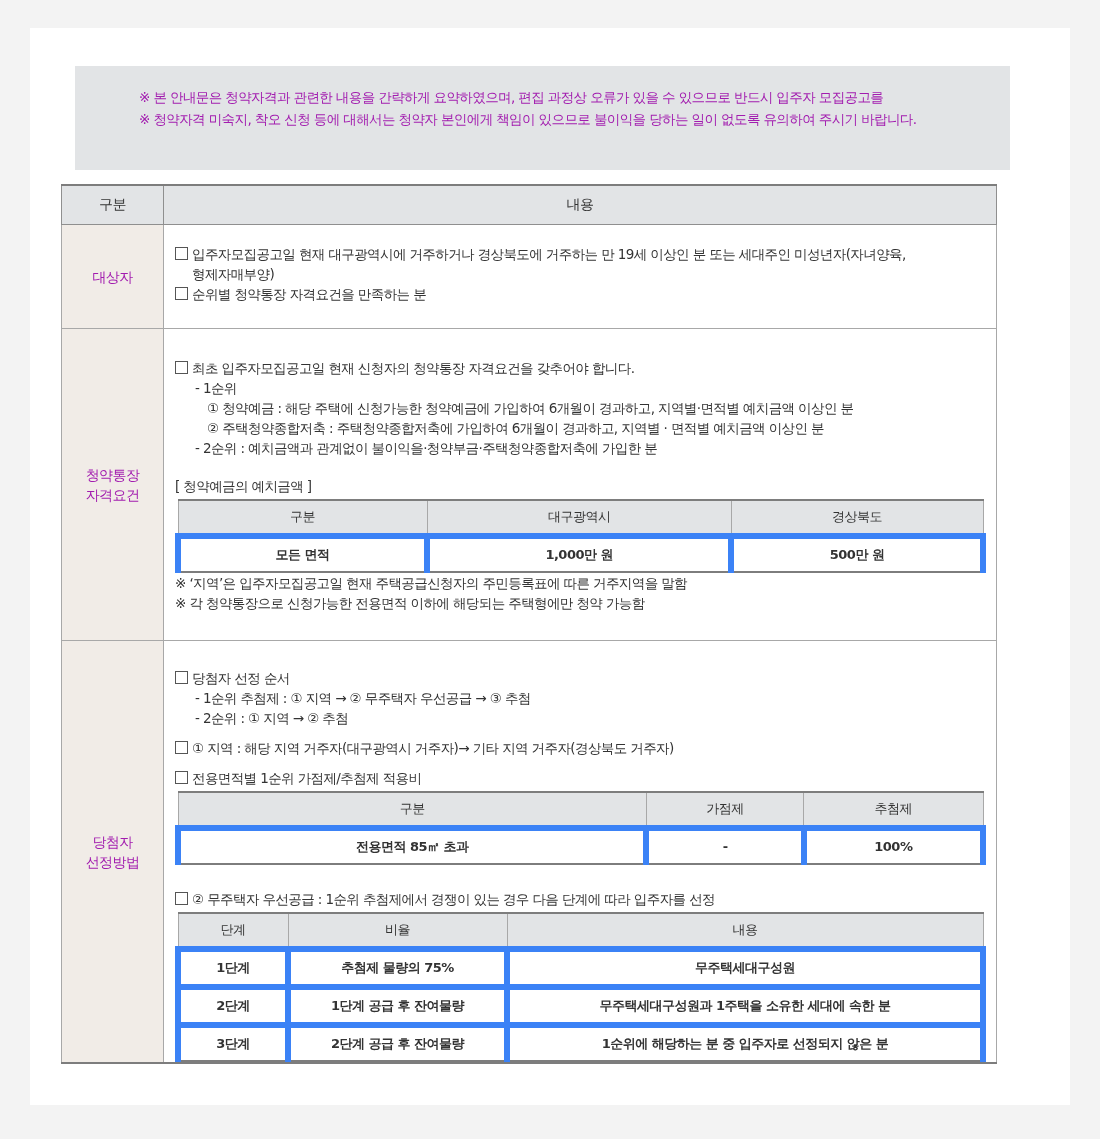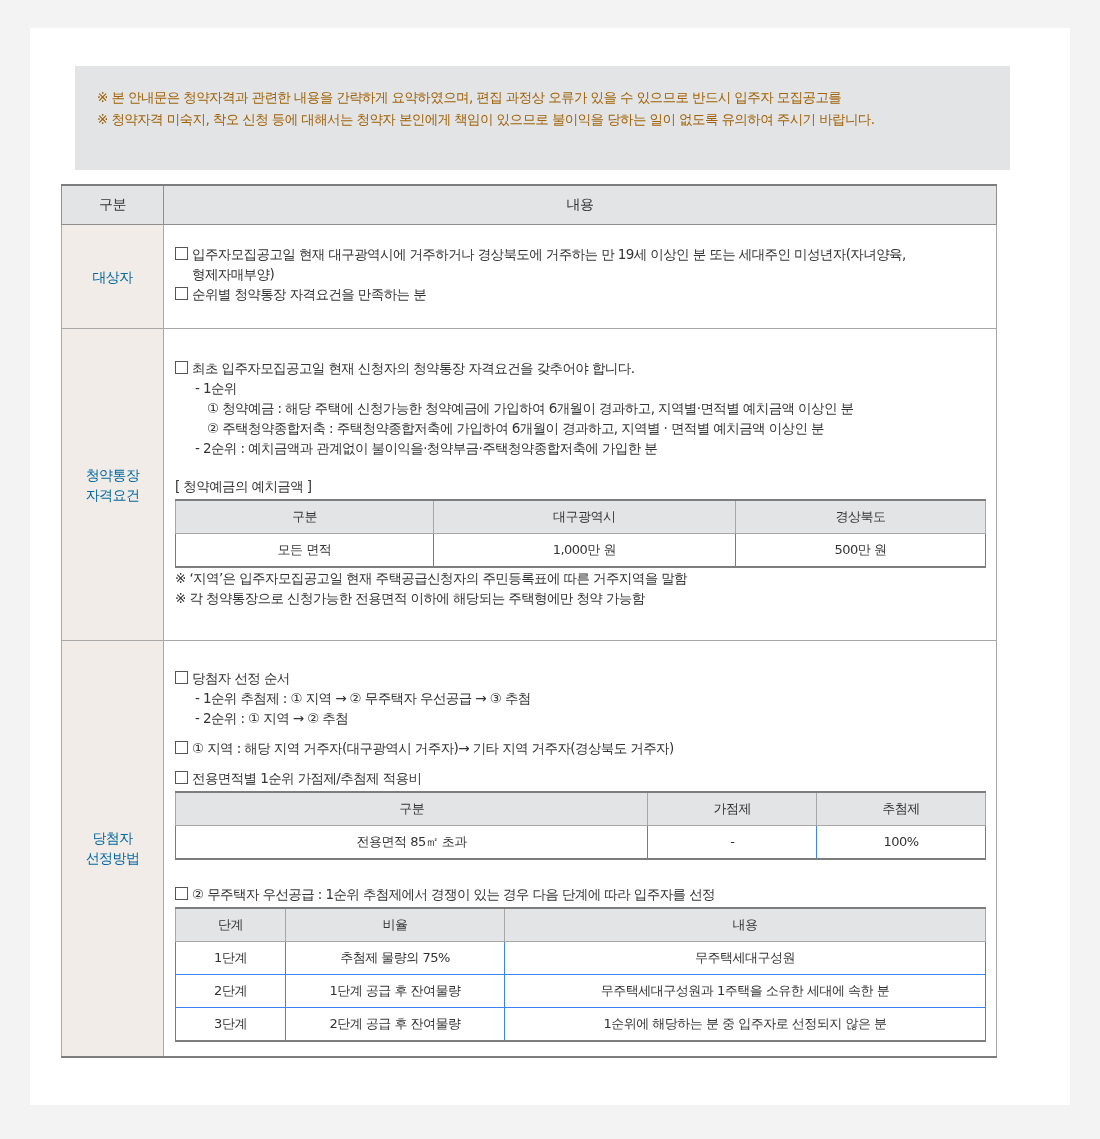--- a/index.html
+++ b/index.html
@@ -14,24 +14,24 @@
   .card {
     position: absolute; left: 30px; top: 28px;
     width: 1040px; height: 1077px;
     background: #ffffff;
   }
   .notice {
     position: absolute; left: 45px; top: 38px;
     width: 935px; height: 104px;
     background: #e2e4e6;
     box-sizing: border-box;
-    padding: 20px 0 0 22px;
+    padding: 20px 0 0 64px;
     font-size: 13.5px; line-height: 22px;
     letter-spacing: -0.6px;
-    color: #a16207;
+    color: #a21caf;
   }
   .notice .ln { white-space: nowrap; }
   .notice .indent { padding-left: 18px; }
   table.main {
     position: absolute; left: 31px; top: 156px;
     width: 936px;
     border-collapse: collapse;
     font-size: 13.5px;
     letter-spacing: -0.6px;
   }
@@ -44,21 +44,21 @@
     font-size: 14px;
     color: #333;
   }
   table.main > tbody > tr > th {
     width: 102px;
     background: #f1ece7;
     font-weight: normal;
     border: 1px solid #a8a8a8;
     font-size: 14px;
     line-height: 20px;
-    color: #0369a1;
+    color: #a21caf;
   }
   table.main > tbody > tr > td {
     border: 1px solid #a8a8a8;
     vertical-align: top;
     padding: 0 10px 0 11px;
     line-height: 20px;
   }
   table.main > tbody > tr:last-child > th,
   table.main > tbody > tr:last-child > td { border-bottom: 2px solid #7d7d7d; }
   .ln { white-space: nowrap; }
@@ -69,21 +69,21 @@
   table.sub {
     width: 811px; border-collapse: collapse;
     font-size: 13px; letter-spacing: -0.5px;
     margin: 0;
   }
   table.sub th {
     background: #e2e4e6; font-weight: normal; height: 30px;
     border: 1px solid #a8a8a8; border-top: 2px solid #7d7d7d;
   }
   table.sub td {
-    text-align: center; height: 30px; border: 1px solid #3b82f6;
+    text-align: center; height: 30px; border: 6px solid #3b82f6; font-weight: bold;
   }
   table.sub tr:last-child td { border-bottom: 2px solid #7d7d7d; }
 </style>
 </head>
 <body>
 
 <div class="card">
 
   <div class="notice">
     <div class="ln">※ 본 안내문은 청약자격과 관련한 내용을 간략하게 요약하였으며, 편집 과정상 오류가 있을 수 있으므로 반드시 입주자 모집공고를</div>

